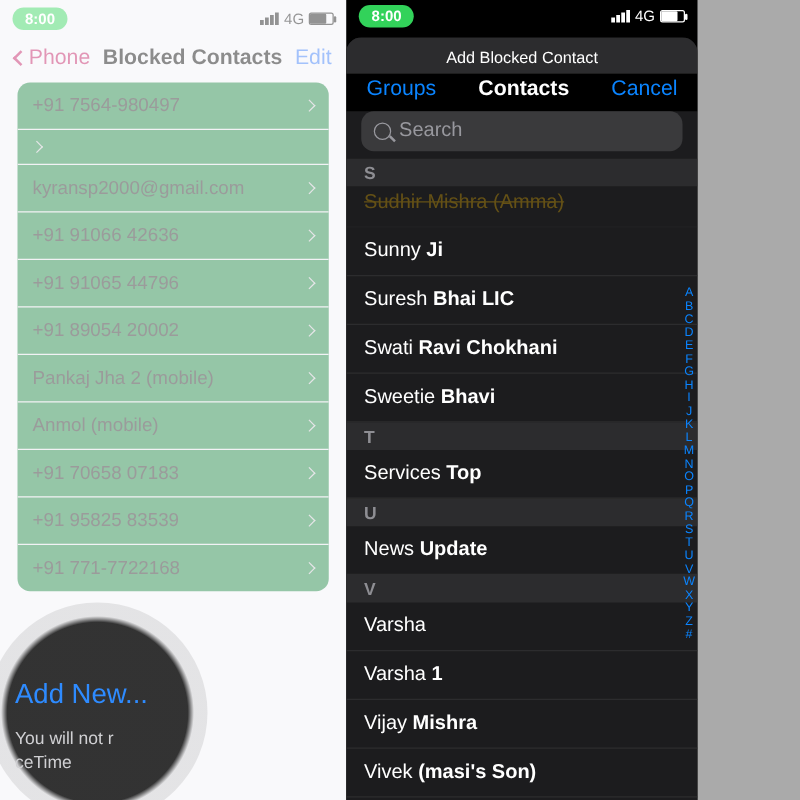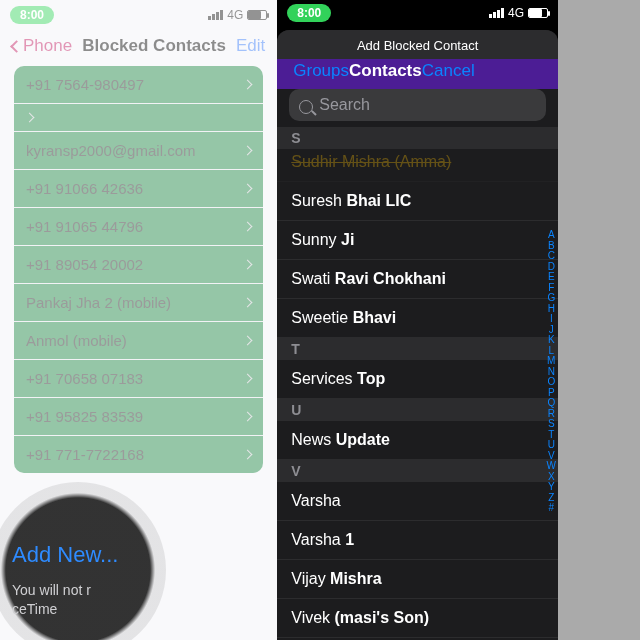--- a/index.html
+++ b/index.html
@@ -119,31 +119,31 @@
     overflow:hidden;
   }
   .sheet-title {
     text-align:center;
     padding: 8px 0 6px;
     font-size:13px;
     color:#fff;
     background:#2c2c2e;
   }
   .segbar {
-    display:flex; align-items:center;
+    display:flex; justify-content:space-between; align-items:center;
     padding: 2px 16px 8px;
-    background:#4c1d95;
+    background:#000000;
   }
   .segbar .link { color:#0a84ff; font-size:17px; }
   .segbar .center { color:#fff; font-size:17px; font-weight:600; }
 
   .searchbar {
     margin: 0 12px 6px; padding: 7px 10px;
     background:#3a3a3c; border-radius:10px;
-    display:flex; align-items:flex-end; gap:6px;
+    display:flex; align-items:center; gap:6px;
     color:#98989e; font-size:16px;
   }
   .mag { width:14px; height:14px; border:1.7px solid #98989e; border-radius:50%; position:relative;}
   .mag::after{content:"";position:absolute;width:6px;height:1.7px;background:#98989e;right:-5px;bottom:-1px;transform:rotate(45deg);}
 
   .sec-head {
     padding: 3px 14px;
     background:#2c2c2e;
     color:#8e8e93;
     font-size:14px;
@@ -282,22 +282,22 @@
         <span class="link">Cancel</span>
       </div>
       <div class="searchbar">
         <span class="mag"></span>
         <span>Search</span>
       </div>
 
       <div id="contacts-scroll">
           <div class="sec-head">S</div>
           <div class="cut">Sudhir Mishra (Amma)</div>
+          <div class="c-row"><span>Sunny </span><span class="bold">Ji</span></div>
           <div class="c-row"><span>Suresh </span><span class="bold">Bhai LIC</span></div>
-          <div class="c-row"><span>Sunny </span><span class="bold">Ji</span></div>
           <div class="c-row"><span>Swati </span><span class="bold">Ravi Chokhani</span></div>
           <div class="c-row"><span>Sweetie </span><span class="bold">Bhavi</span></div>
           <div class="sec-head">T</div>
           <div class="c-row"><span class="thin">Services </span><span class="bold">Top</span></div>
           <div class="sec-head">U</div>
           <div class="c-row"><span class="thin">News </span><span class="bold">Update</span></div>
           <div class="sec-head">V</div>
           <div class="c-row"><span>Varsha </span><span class="bold"></span></div>
           <div class="c-row"><span>Varsha </span><span class="bold">1</span></div>
           <div class="c-row"><span>Vijay </span><span class="bold">Mishra</span></div>

